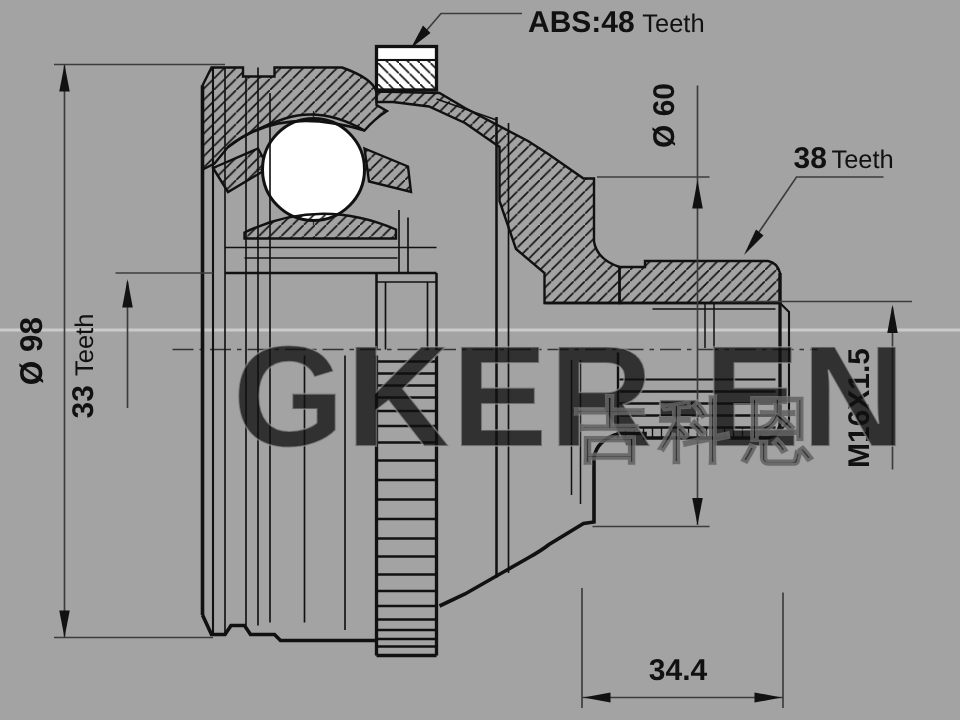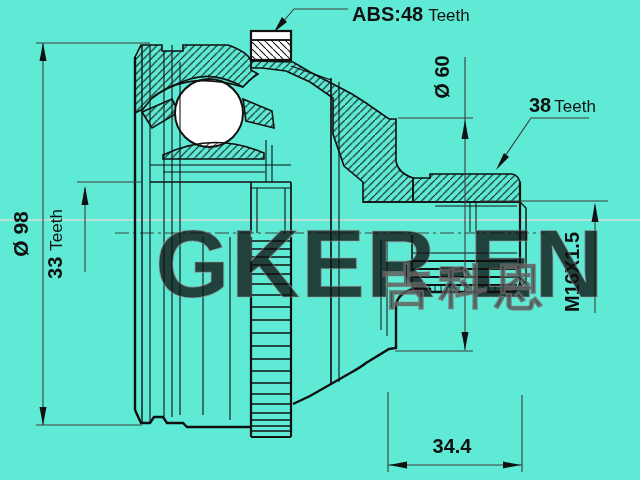--- a/index.html
+++ b/index.html
@@ -1,16 +1,16 @@
 <!DOCTYPE html>
 <html><head>
 <meta charset="utf-8">
 <style>
   html,body{margin:0;padding:0;background:#ffffff;}
-  .stage{width:640px;height:480px;position:relative;background:#5eead4;overflow:hidden;
+  .stage{width:640px;height:480px;position:relative;background:#a3a3a3;overflow:hidden;
          font-family:"Liberation Sans", sans-serif;text-decoration:underline;}
   svg text{font-family:"Liberation Sans", sans-serif;fill:#111;}
 </style>
 </head>
 <body>
 
 <div class="stage">
 <svg width="640" height="480" viewBox="0 0 640 480">
   <defs>
     <pattern id="h1" width="7.5" height="7.5" patternUnits="userSpaceOnUse">

